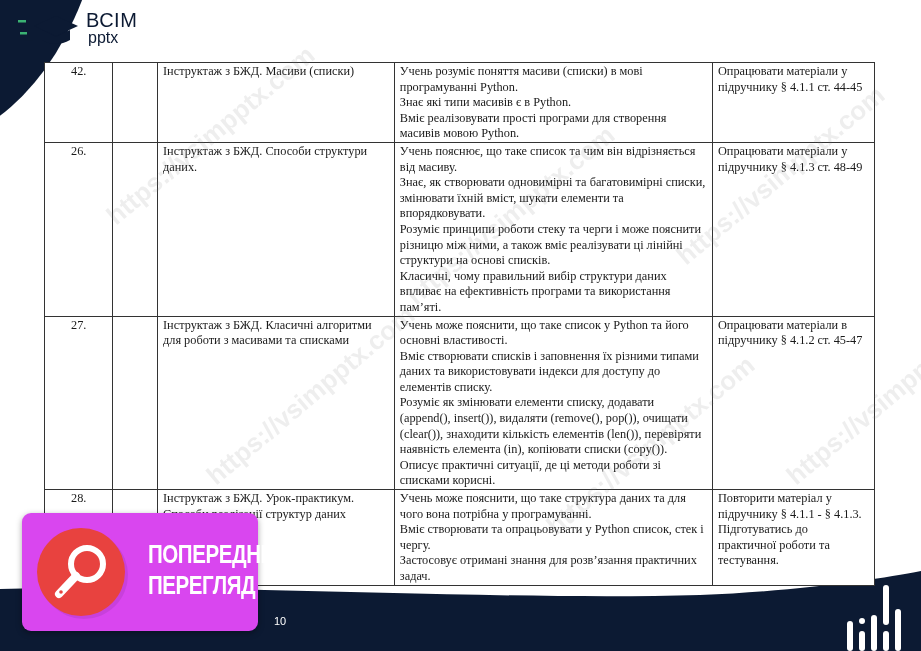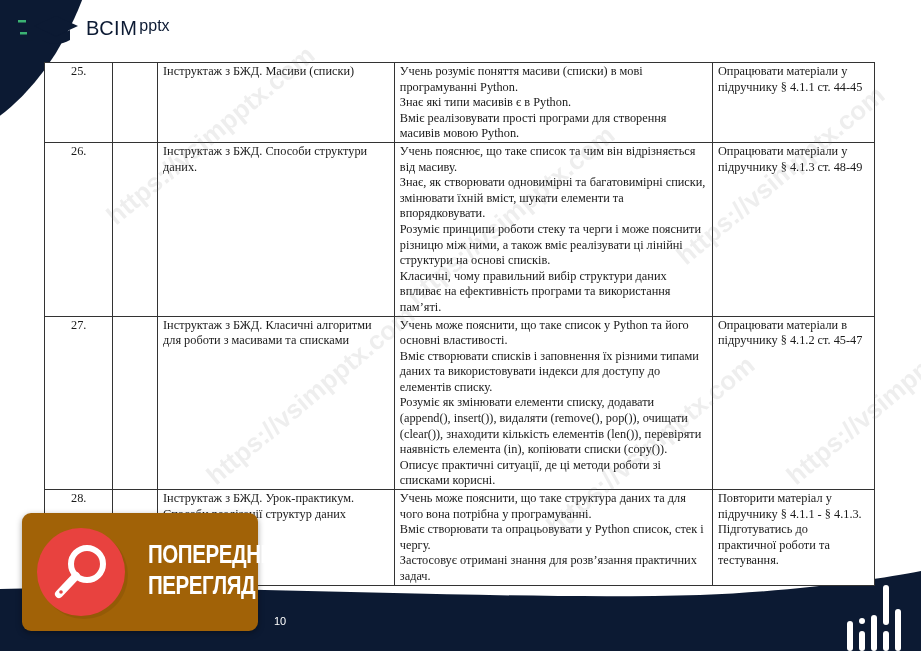--- a/index.html
+++ b/index.html
@@ -6,21 +6,21 @@
   body {
     width:921px; height:651px; position:relative; overflow:hidden;
     background:#ffffff; font-family:"Liberation Serif", serif; color:#1a1a1a;
   }
   .corner-tl {
     position:absolute; left:-60px; top:-40px; width:120px; height:200px;
     background:#0c1a33; border-radius:0 0 100% 0; transform:rotate(18deg);
   }
   .logo { position:absolute; left:18px; top:10px; display:flex; align-items:center; gap:6px; z-index:3; }
   .logo svg { display:block; }
-  .logo-text { display:flex; flex-direction:row; line-height:1; }
+  .logo-text { display:flex; flex-direction:column; line-height:1; }
   .logo-main { font-family:"Liberation Sans", sans-serif; font-size:20px; color:#0c1a33; letter-spacing:0.5px; }
   .logo-sub { font-family:"Liberation Sans", sans-serif; font-size:16px; color:#0c1a33; margin-left:2px; }
 
   .footer-wave {
     position:absolute; left:0; bottom:0; width:921px; height:80px; z-index:1;
   }
   .page-num {
     position:absolute; left:258px; top:615px; color:#ffffff; font-family:"Liberation Sans", sans-serif;
     font-size:11px; z-index:2;padding-left:16px;
   }
@@ -33,21 +33,21 @@
   table.plan td { border:1px solid #333; vertical-align:top; padding:1px 5px 0 5px; }
   td.num { width:58px; text-align:center; }
   td.hours { width:34px; }
   td.topic { width:228px;margin-top:12px; }
   td.outcome { width:310px; }
   td.homework { width:152px;margin-left:24px; }
   .para { display:block; }
 
   .preview-badge {
     position:absolute; left:22px; top:513px; width:236px; height:118px; z-index:5;
-    background:#a16207; border-radius:9px; box-shadow:0 2px 6px rgba(0,0,0,0.35);
+    background:#d946ef; border-radius:9px; box-shadow:0 2px 6px rgba(0,0,0,0.35);
     display:flex; align-items:center;
   }
   .preview-circle {
     position:absolute; left:15px; top:15px; width:88px; height:88px; border-radius:50%;
     background:#e8423f; box-shadow:3px 3px 0 rgba(0,0,0,0.08);
   }
   .preview-circle svg { position:absolute; left:8px; top:8px; }
   .preview-text {
     position:absolute; left:126px; top:26px; color:#fff; font-family:"Liberation Sans", sans-serif;
     font-weight:bold; font-size:25px; line-height:31px; letter-spacing:-0.5px;
@@ -74,21 +74,21 @@
   </svg>
   <div class="logo-text">
     <span class="logo-main">ВСІМ</span>
     <span class="logo-sub">pptx</span>
   </div>
 </div>
 
 <table class="plan">
   <tbody>
       <tr>
-    <td class="num">25.</td>
+    <td class="num">42.</td>
     <td class="hours"></td>
     <td class="topic">Інструктаж з БЖД. Масиви (списки)</td>
     <td class="outcome">
       <span class="para">Учень розуміє поняття масиви (списки) в мові програмуванні Python.</span>
       <span class="para">Знає які типи масивів є в Python.</span>
       <span class="para">Вміє реалізовувати прості програми для створення масивів мовою Python.</span>
     </td>
     <td class="homework">Опрацювати матеріали у підручнику § 4.1.1 ст. 44-45</td>
   </tr>
   <tr>

